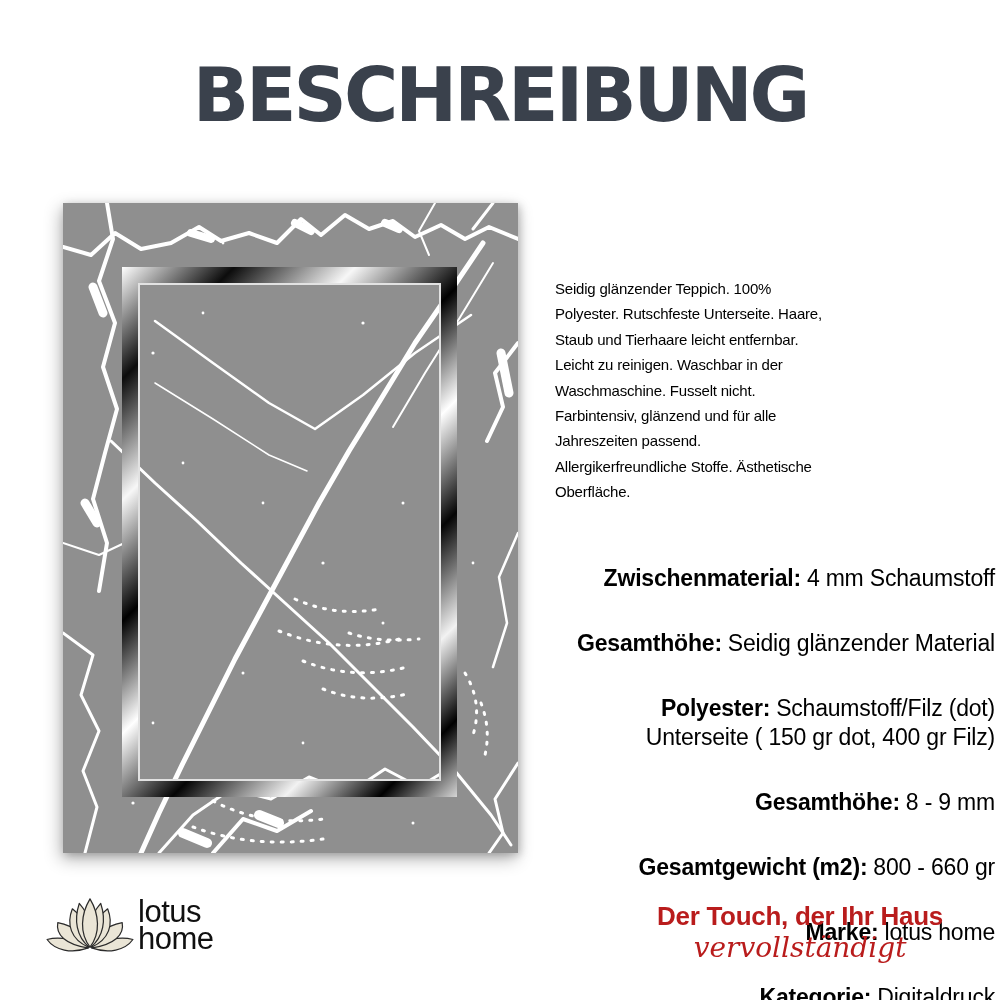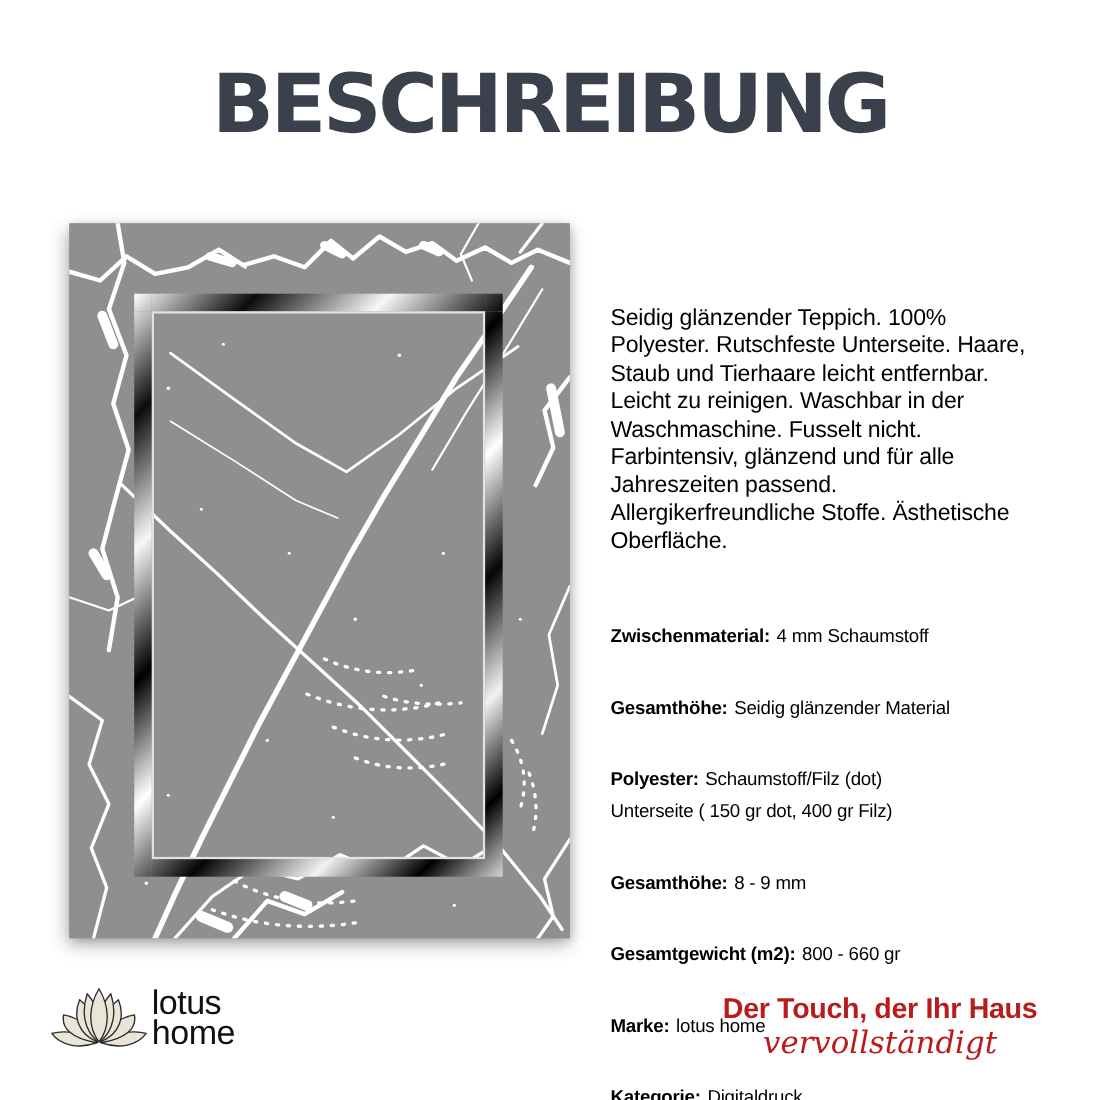--- a/index.html
+++ b/index.html
@@ -30,25 +30,25 @@
     border:16px solid;
     border-image: linear-gradient(135deg,
       #ffffff 0%, #0c0c0c 13%, #f7f7f7 27%, #000000 41%,
       #ffffff 54%, #050505 67%, #f2f2f2 80%, #000000 91%, #d6d6d6 100%) 16;
   }
   .frame-inner-line { position:absolute; inset:0; border:2px solid #e2e2e2; }
 
   
   .right-col { position:absolute; left:555px; top:276px; width:440px; color:#000; }
   .description {
-    margin:0; font-size:21px; line-height:25.4px; white-space:pre-line;
+    margin:0; font-size:15px; line-height:25.4px; white-space:pre-line;
     letter-spacing:-0.2px;
   }
   .specs { margin-top:30px; }
-  .spec { font-size:17px; line-height:29px; margin-bottom:7px; white-space:pre-line; letter-spacing:-0.2px; }
+  .spec { font-size:23px; line-height:29px; margin-bottom:7px; white-space:pre-line; letter-spacing:-0.2px;text-align:right; }
   .spec-label { font-weight:bold; margin-right:6px; }
 
   
   .brand { position:absolute; left:44px; top:891px; display:flex; align-items:flex-start; }
   .brand svg { display:block; }
   .logo-text { display:flex; flex-direction:column; margin-left:2px; margin-top:7px;
     font-size:31px; line-height:27px; color:#101010; letter-spacing:-0.5px; }
 
   
   .tagline { position:absolute; right:57px; top:901px; text-align:center; color:#b91c1c; }

